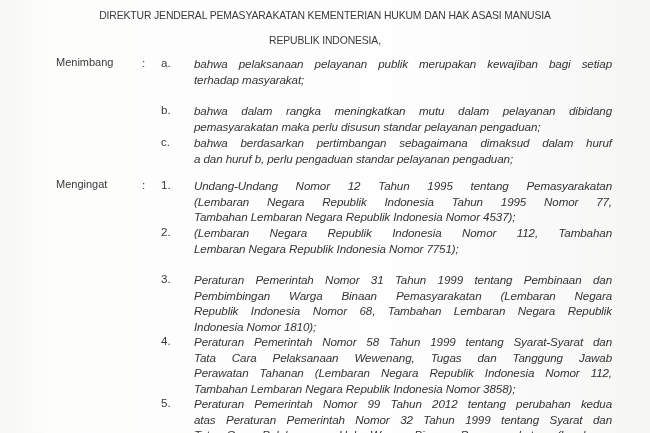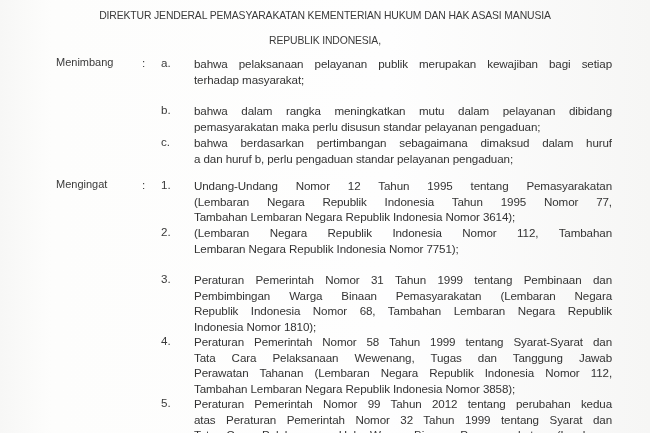--- a/index.html
+++ b/index.html
@@ -27,21 +27,21 @@
     }
     .item { position: absolute; left: 0; width: 650px; }
     .item-mark {
       position: absolute; left: 161px; font-size: 11.6px; color: #3a3a3a;
     }
     .item-body {
       position: absolute; left: 194px; width: 418px;
       font-size: 11.6px; line-height: 15.6px; color: #333;
       text-align: justify; letter-spacing: -0.1px;
     }
-    .item-body .ln { display: block; white-space: nowrap; text-align-last: justify; }
+    .item-body .ln { display: block; white-space: nowrap; text-align-last: justify; font-style: italic; }
     .item-body .ln.last { text-align-last: left; }
   </style>
 </head>
 <body>
 
 <div class="page">
 
   <div class="hdr l1">DIREKTUR JENDERAL PEMASYARAKATAN KEMENTERIAN HUKUM DAN HAK ASASI MANUSIA</div>
   <div class="hdr l2">REPUBLIK INDONESIA,</div>
 
@@ -76,21 +76,21 @@
 
   <div class="section" style="top:178px;">
     <span class="sec-label">Mengingat</span>
     <span class="sec-colon">:</span>
 
     <div class="item" style="top:0px;">
       <span class="item-mark">1.</span>
       <div class="item-body">
         <span class="ln">Undang-Undang Nomor 12 Tahun 1995 tentang Pemasyarakatan</span>
         <span class="ln">(Lembaran Negara Republik Indonesia Tahun 1995 Nomor 77,</span>
-        <span class="ln last">Tambahan Lembaran Negara Republik Indonesia Nomor 3614);</span>
+        <span class="ln last">Tambahan Lembaran Negara Republik Indonesia Nomor 4537);</span>
       </div>
     </div>
 
     <div class="item" style="top:47px;">
       <span class="item-mark">2.</span>
       <div class="item-body">
         <span class="ln">(Lembaran Negara Republik Indonesia Nomor 112, Tambahan</span>
         <span class="ln last">Lembaran Negara Republik Indonesia Nomor 7751);</span>
       </div>
     </div>

